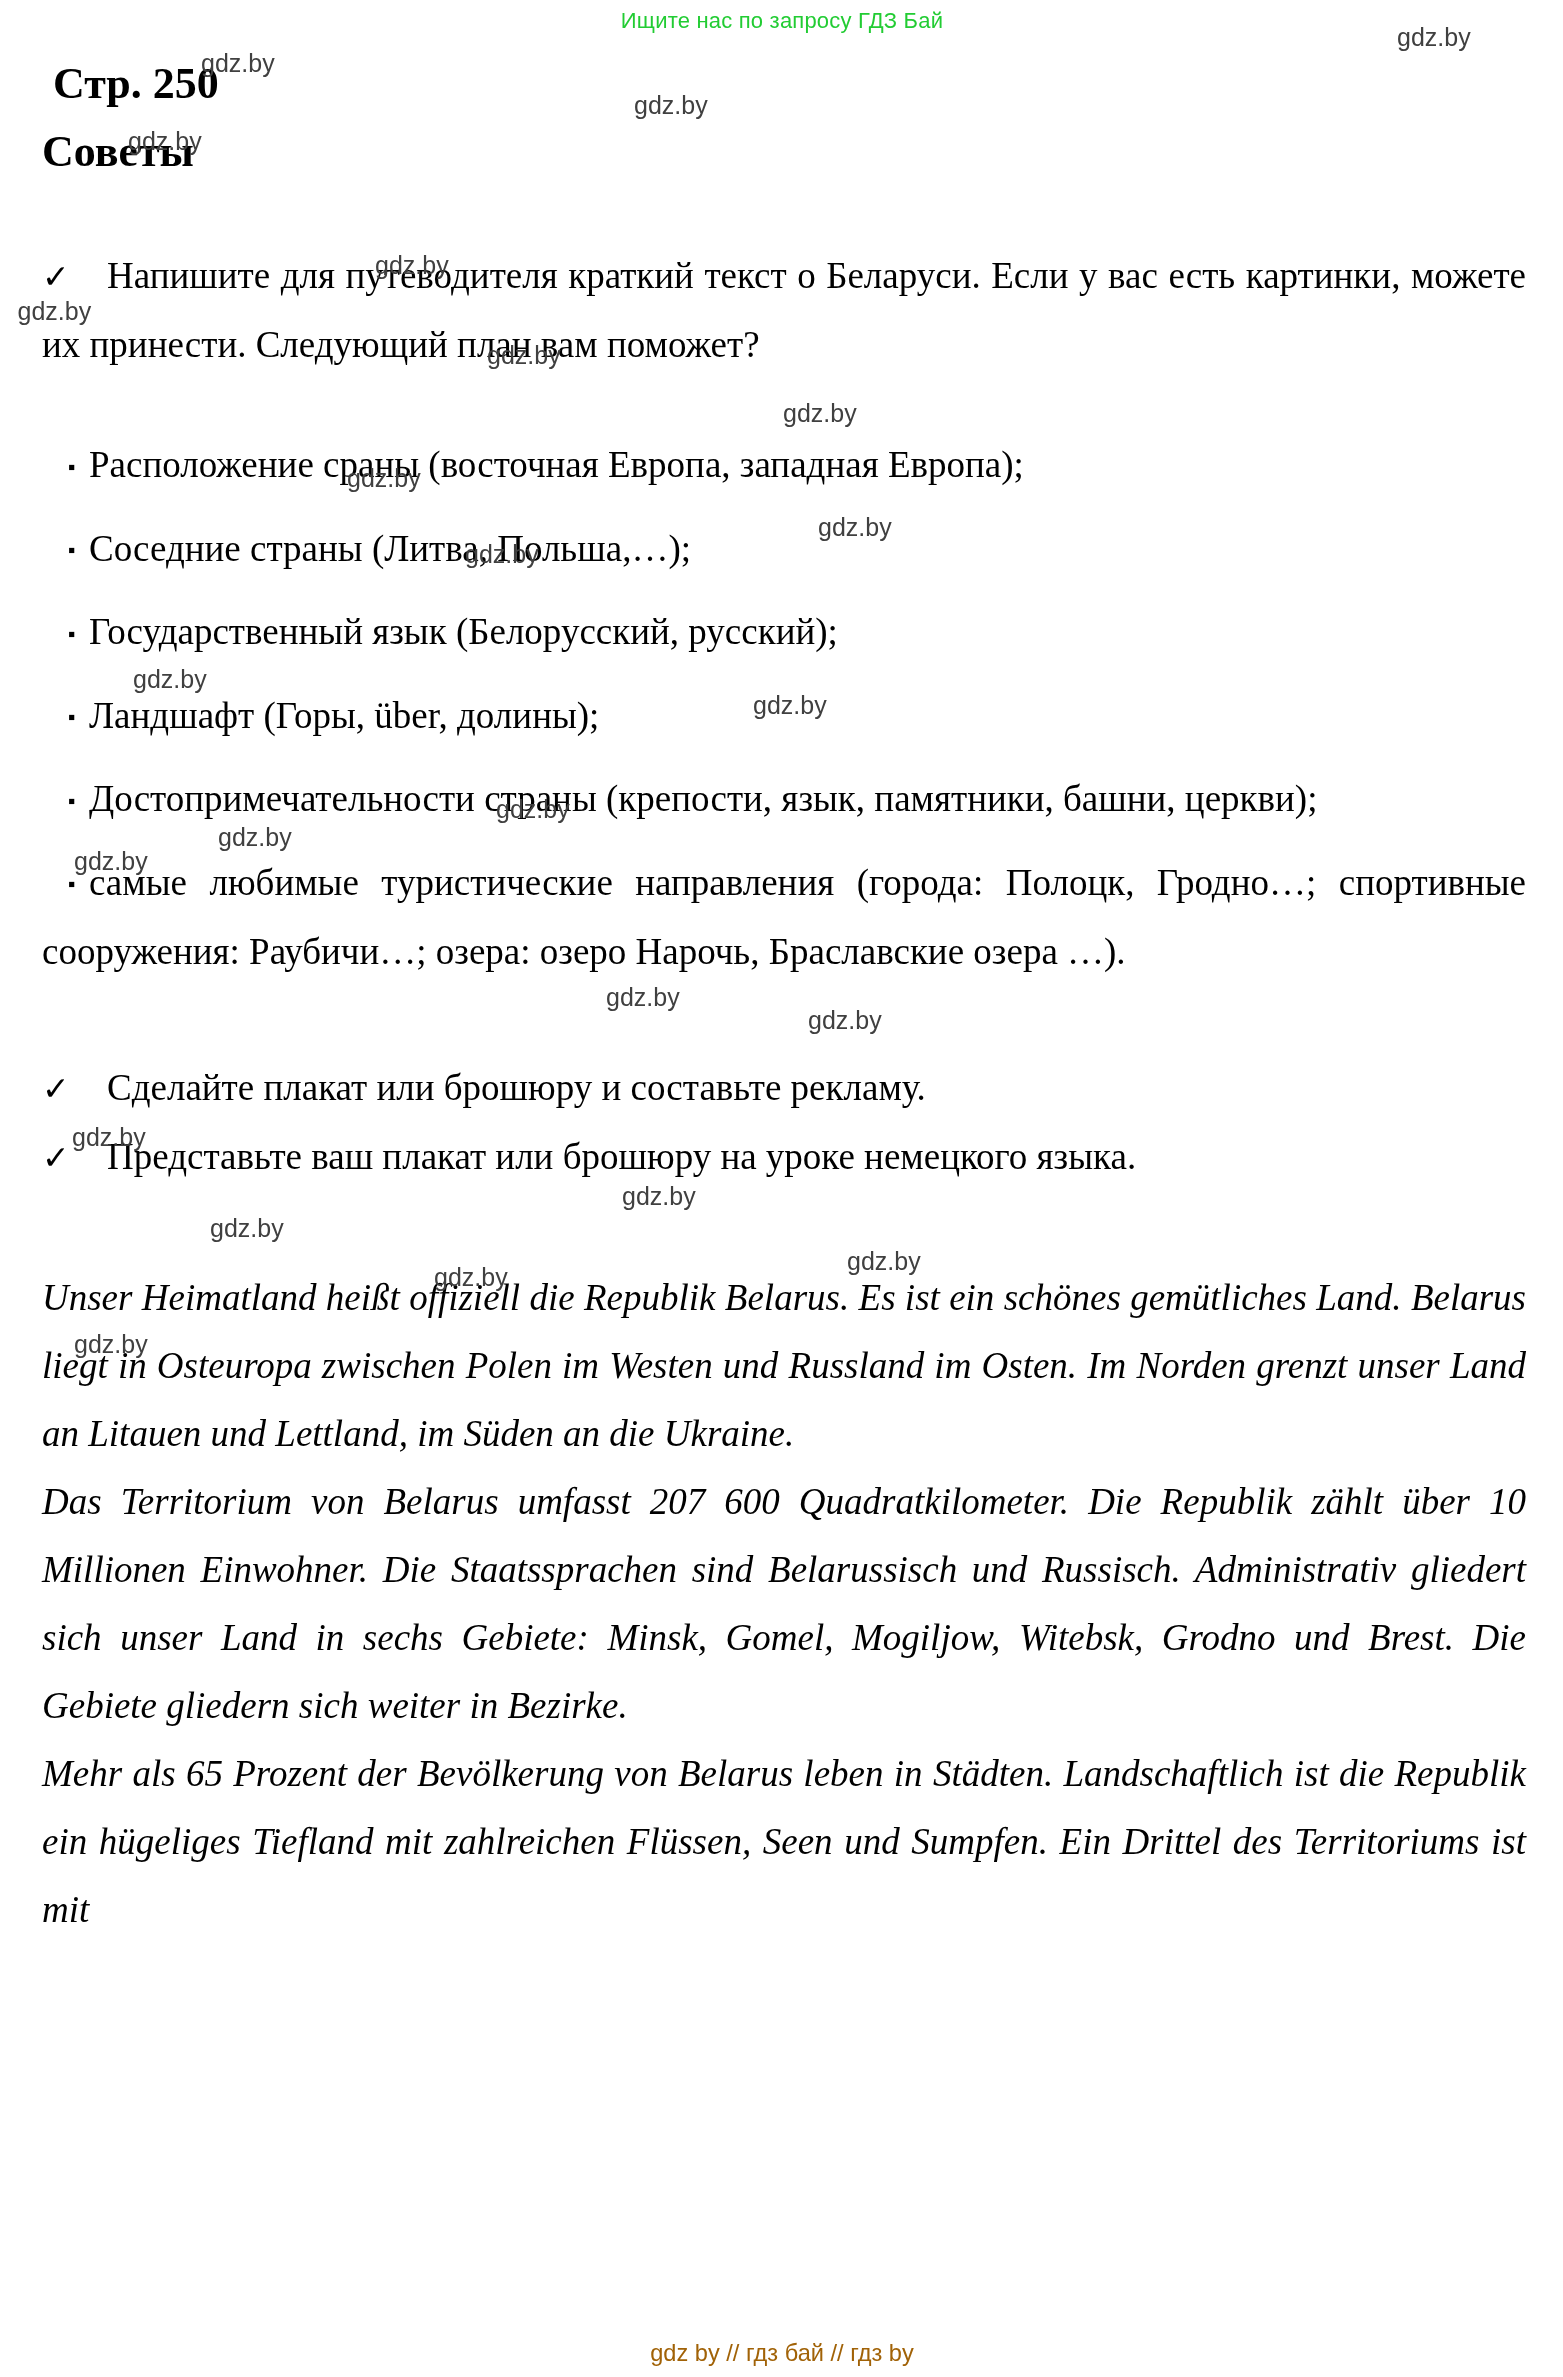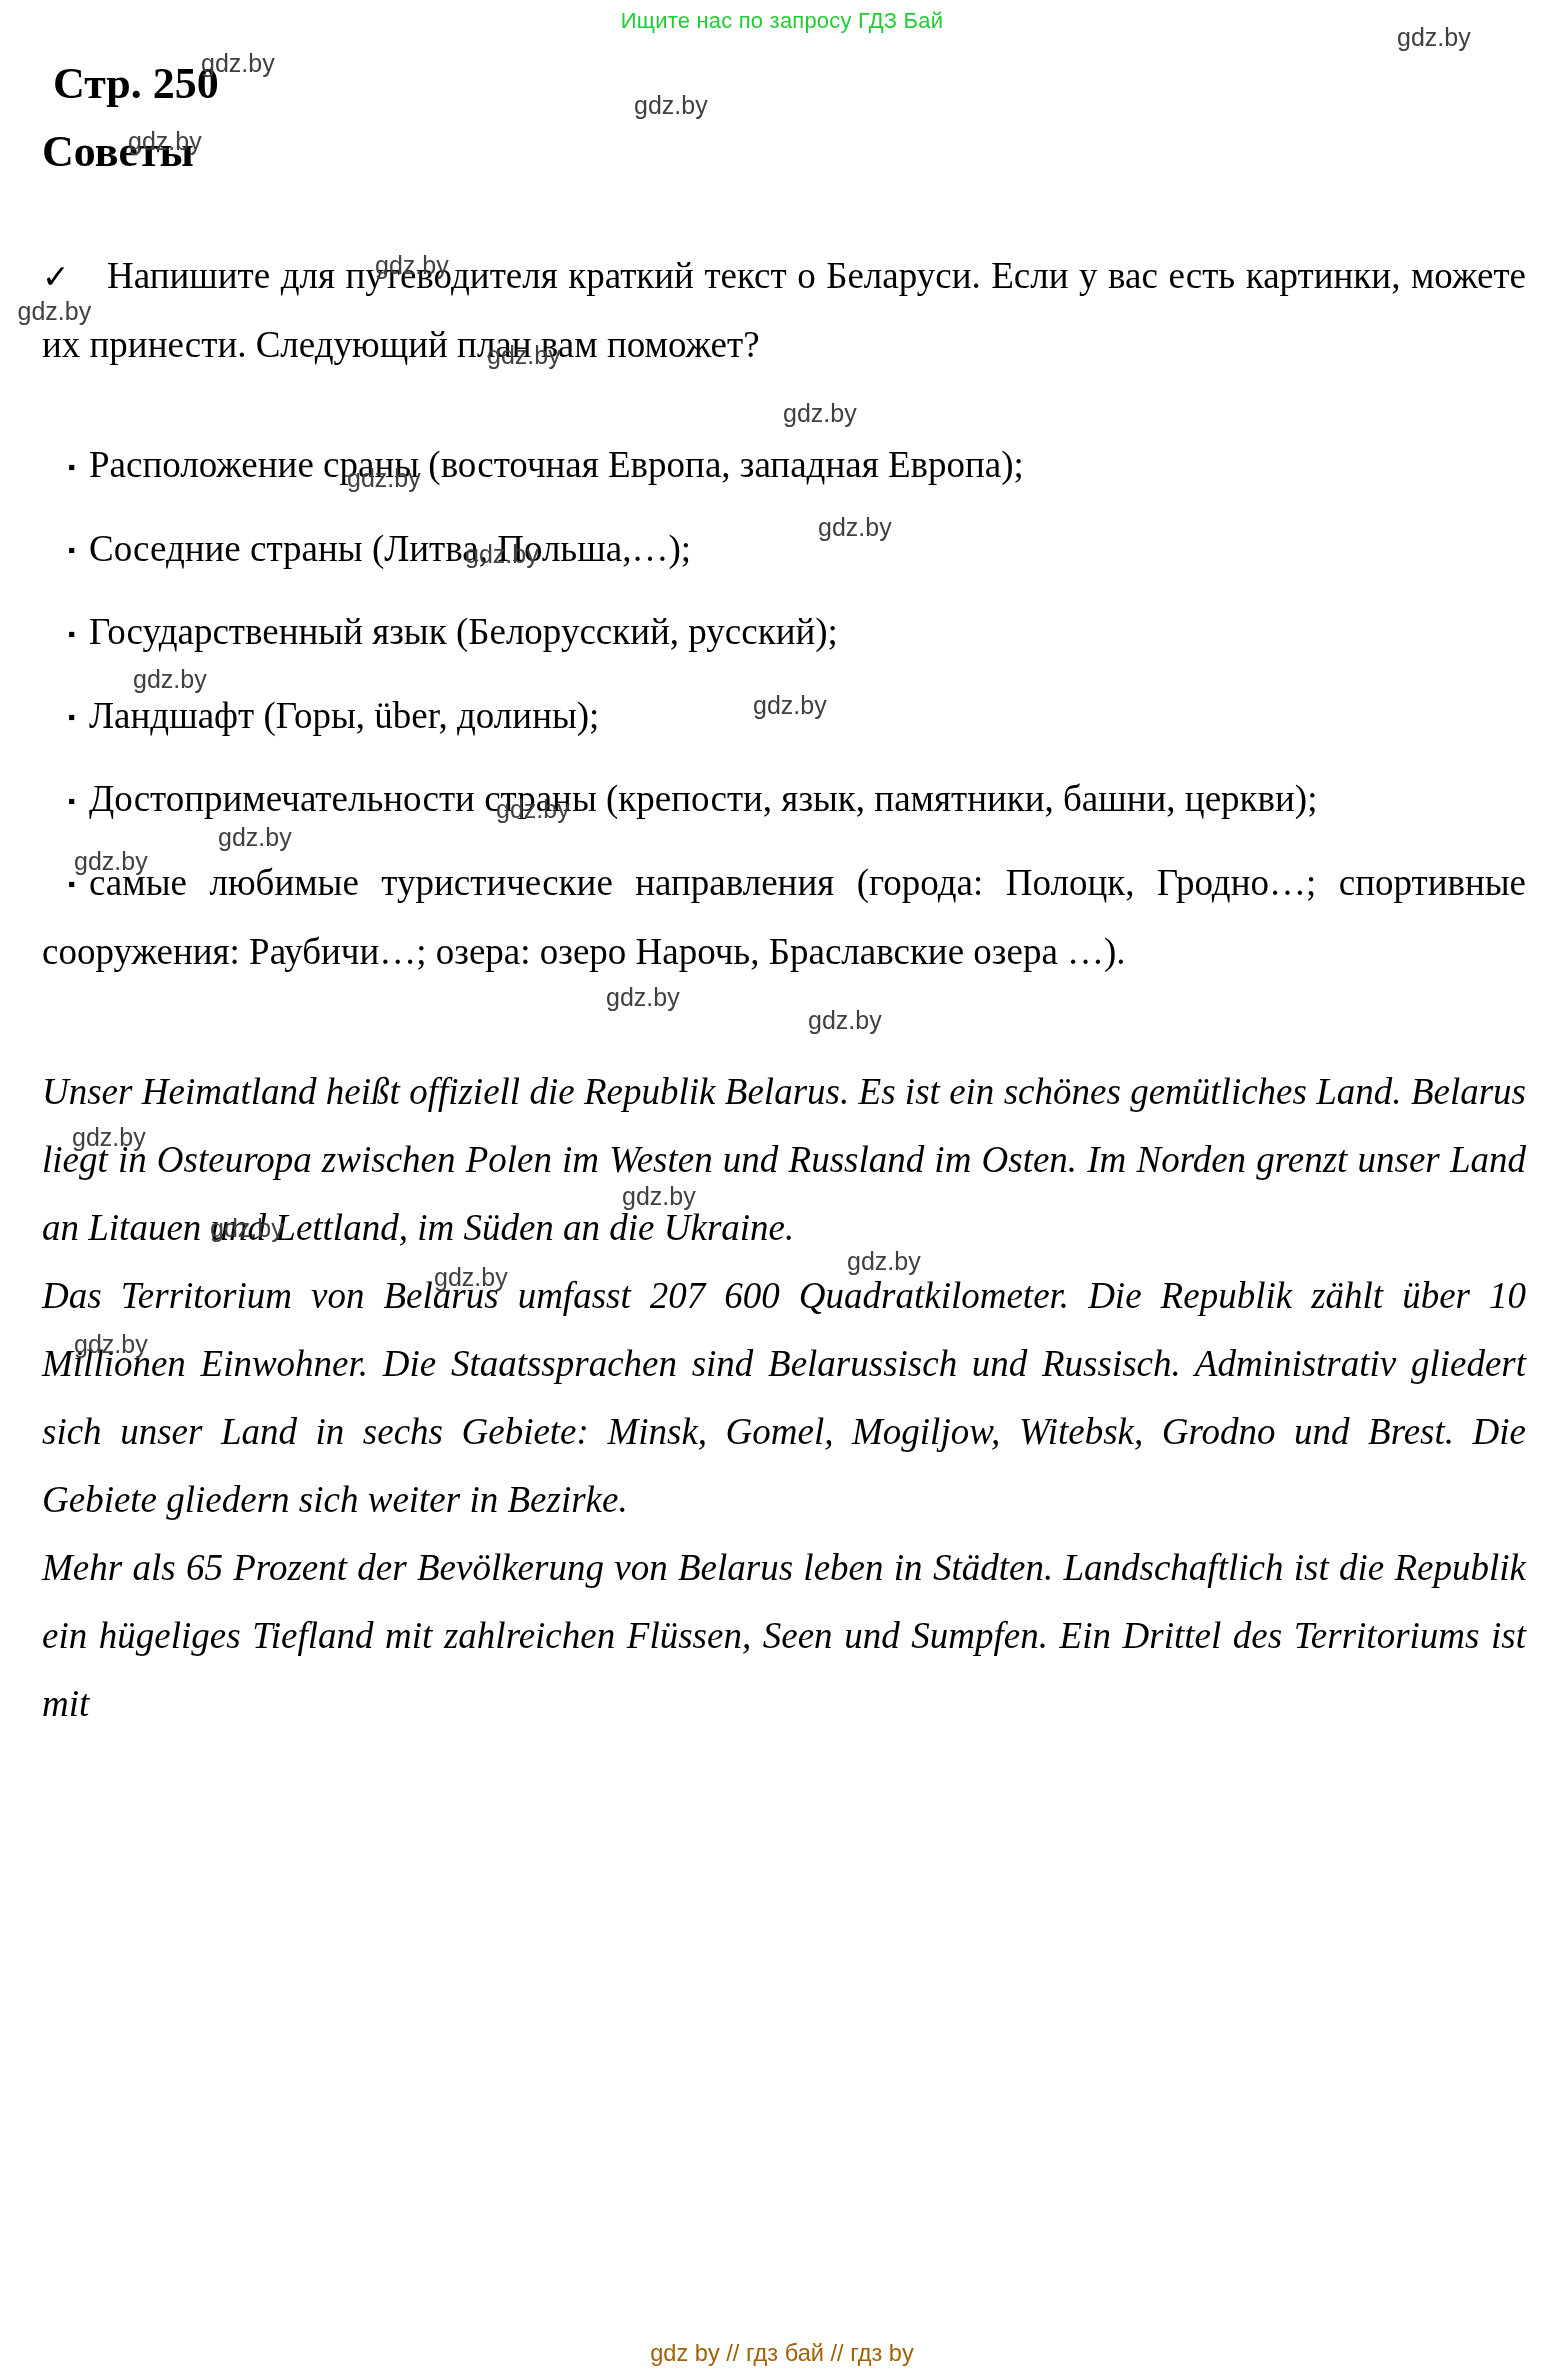--- a/index.html
+++ b/index.html
@@ -157,20 +157,24 @@
 
     <ul class="bullets">
       <li><span class="sq">▪</span><span>Расположение сраны (восточная Европа, западная Европа);</span></li>
       <li class="nojust"><span class="sq">▪</span><span>Соседние страны (Литва, Польша,…);</span></li>
       <li class="nojust"><span class="sq">▪</span><span>Государственный язык (Белорусский, русский);</span></li>
       <li class="nojust"><span class="sq">▪</span><span>Ландшафт (Горы, über, долины);</span></li>
       <li><span class="sq">▪</span><span>Достопримечательности страны (крепости, язык, памятники, башни, церкви);</span></li>
       <li><span class="sq">▪</span><span>самые любимые туристические направления (города: Полоцк, Гродно…; спортивные сооружения: Раубичи…; озера: озеро Нарочь, Браславские озера …).</span></li>
     </ul>
 
+    <div class="check-block check-tight">
+      <p class="check-item nojust" style="text-align:left"><span class="lead"><span class="tick">✓</span></span><span>Сделайте плакат или брошюру и составьте рекламу.</span></p>
+      <p class="check-item"><span class="lead"><span class="tick">✓</span></span><span>Представьте ваш плакат или брошюру на уроке немецкого языка.</span></p>
+    </div>
 
     <div class="passage">
       <p>Unser Heimatland heißt offiziell die Republik Belarus. Es ist ein schönes gemütliches Land. Belarus liegt in Osteuropa zwischen Polen im Westen und Russland im Osten. Im Norden grenzt unser Land an Litauen und Lettland, im Süden an die Ukraine.</p>
       <p>Das Territorium von Belarus umfasst 207 600 Quadratkilometer. Die Republik zählt über 10 Millionen Einwohner. Die Staatssprachen sind Belarussisch und Russisch. Administrativ gliedert sich unser Land in sechs Gebiete: Minsk, Gomel, Mogiljow, Witebsk, Grodno und Brest. Die Gebiete gliedern sich weiter in Bezirke.</p>
       <p class="lastline">Mehr als 65 Prozent der Bevölkerung von Belarus leben in Städten. Landschaftlich ist die Republik ein hügeliges Tiefland mit zahlreichen Flüssen, Seen und Sumpfen. Ein Drittel des Territoriums ist mit</p>
     </div>
 
   </div>
 
   <div id="watermark-layer">

